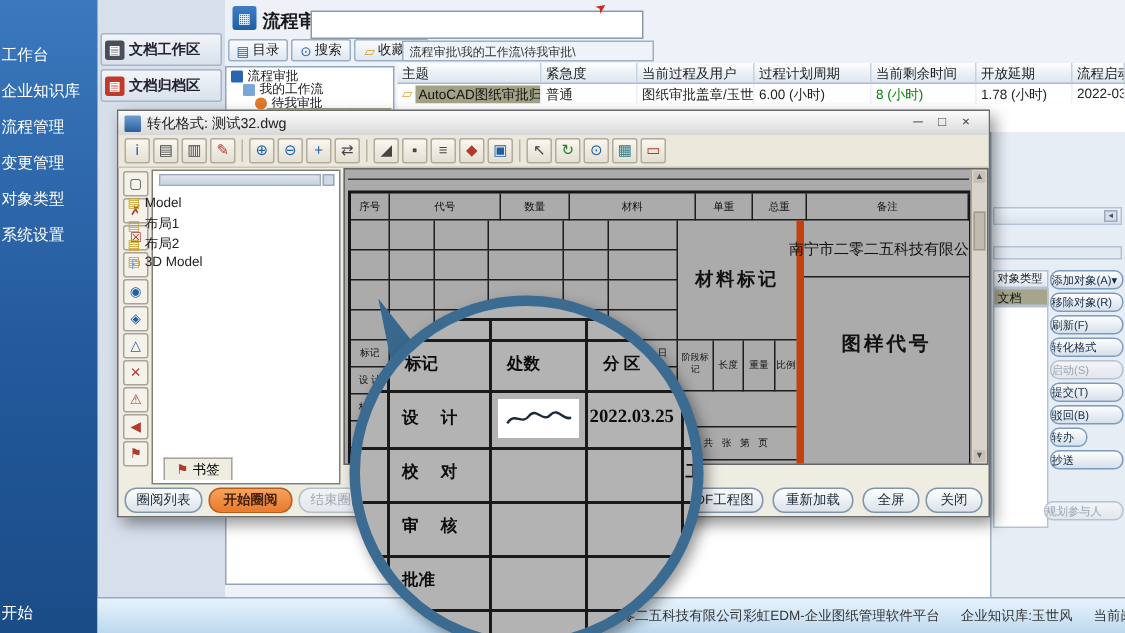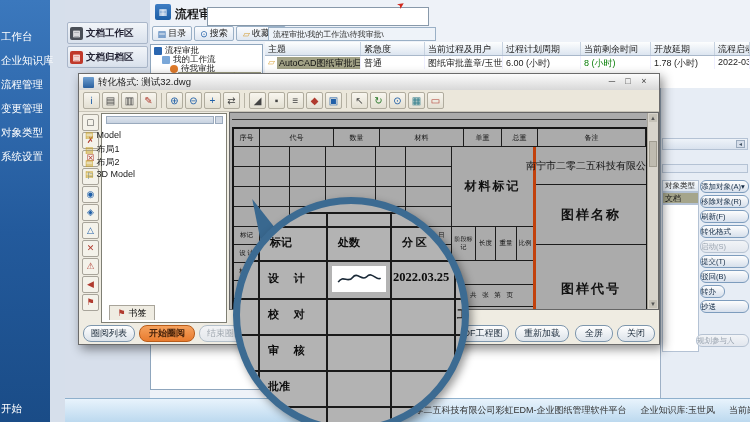--- a/index.html
+++ b/index.html
@@ -1,20 +1,20 @@
 <!DOCTYPE html>
 <html><head>
 <meta charset="utf-8">
 <style>
   html,body{margin:0;padding:0}
   .screen{position:relative;width:750px;height:422px;background:#d6dfeb;overflow:hidden;
     font-family:"Liberation Sans",sans-serif;-webkit-font-smoothing:antialiased}
   .abs{position:absolute}
   
-  .sidebar{position:absolute;left:0;top:0;width:50px;height:422px;
+  .sidebar{position:absolute;left:0;top:0;width:83px;height:422px;
     background:linear-gradient(180deg,#3b78bd 0%,#235a9c 55%,#1a4c87 100%)}
   .side-item{position:absolute;left:1px;width:64px;color:#fff;font-size:10.5px;white-space:nowrap;overflow:hidden}
   
   .col2{position:absolute;left:65px;top:0;width:85px;height:422px;background:#d7dfeb;border-right:1px solid #b5c2d4}
   .ws-btn{position:absolute;left:67px;width:81px;height:22px;display:flex;align-items:center;gap:3px;
     background:linear-gradient(180deg,#f2f5f9,#d9e1ec);border:1px solid #a9b6c9;border-radius:2px;
     font-size:9.5px;font-weight:bold;color:#223;padding-left:2px;box-sizing:border-box}
   .ws-ico{width:13px;height:13px;border-radius:2px;color:#fff;font-size:8px;line-height:13px;text-align:center;flex:0 0 13px}
   
   .main-bg{position:absolute;left:150px;top:0;right:0;height:398px;background:#eef2f8}
@@ -363,35 +363,34 @@
             <div class="fx" style="height:18px">
               <div class="bc rc w26">批准</div>
               <div class="bc w30"></div>
                 <div class="bc w36"></div>
                 <div class="bc w50"></div>
                 <div class="bc w30"></div>
                 <div class="bc w46"></div>
             </div>
           </div>
 
-          <div style="position:absolute;left:218px;top:0;width:84px;bottom:0;border-right:3px solid #c2410c;box-sizing:border-box">
+          <div style="position:absolute;left:218px;top:0;width:84px;bottom:0;border-right:5px solid #c2410c;box-sizing:border-box">
             <div class="bc big" style="height:80px;font-size:12px;border-right:none">材料标记</div>
             <div class="fx" style="height:34px">
               <div class="bc" style="width:24px;font-size:6px;line-height:1.2;text-align:center;white-space:normal">阶段标记</div>
               <div class="bc rc" style="width:20px">长度</div>
               <div class="bc rc" style="width:21px">重量</div>
               <div class="bc rc" style="flex:1;border-right:none">比例</div>
             </div>
             <div class="bc" style="height:24px;border-right:none"></div>
             <div class="bc rc" style="height:22px;border-right:none;letter-spacing:2px">共  张  第  页</div>
           </div>
 
           <div style="position:absolute;left:302px;top:0;right:0;bottom:0">
             <div class="bc" style="height:38px;font-size:10px;border-right:none;font-weight:normal">南宁市二零二五科技有限公司</div>
-            <div class="bc big" style="height:60px;font-size:13px;border-right:none">图样名称</div>
             <div class="bc big" style="height:88px;font-size:13px;border-right:none;border-bottom:none">图样代号</div>
           </div>
         </div>
       </div>
 
       <div class="dscroll">
         <div style="position:absolute;top:1px;left:1px;right:1px;height:8px;background:#c6c2b8;font-size:6px;text-align:center;line-height:8px;color:#555">▲</div>
         <div style="position:absolute;top:28px;left:1px;right:1px;height:26px;background:#bfbbb0;border:1px solid #a09c90;box-sizing:border-box"></div>
         <div style="position:absolute;bottom:1px;left:1px;right:1px;height:8px;background:#c6c2b8;font-size:6px;text-align:center;line-height:8px;color:#555">▼</div>
       </div>

